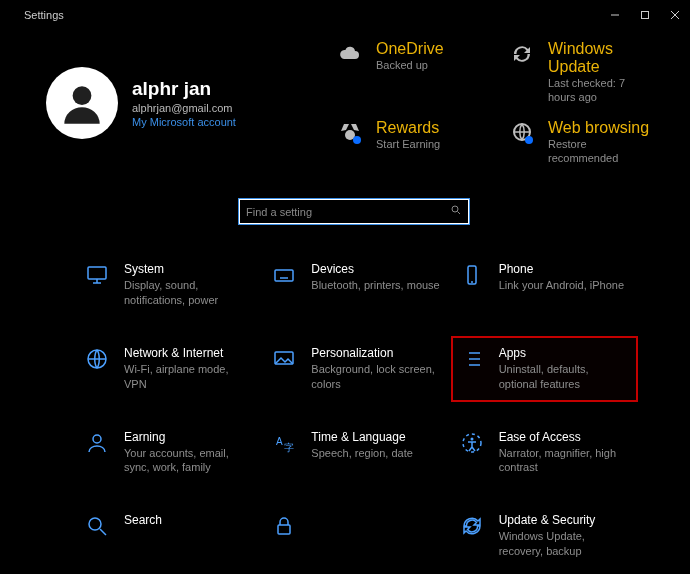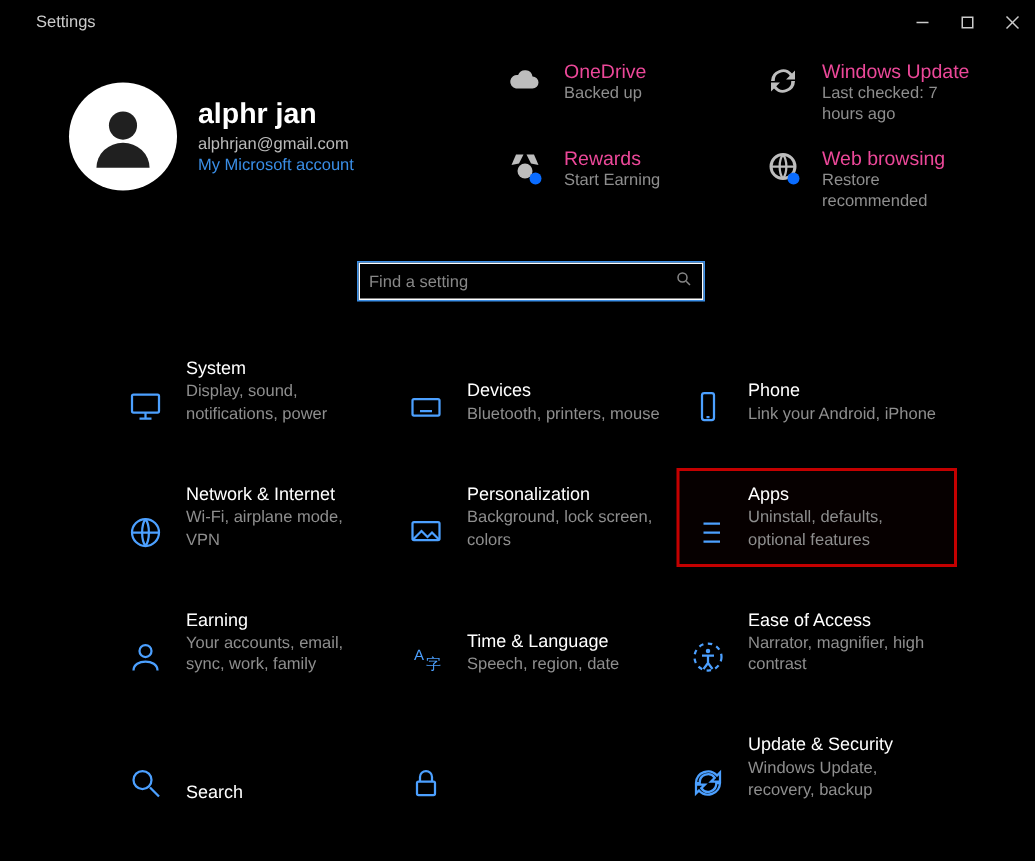--- a/index.html
+++ b/index.html
@@ -68,21 +68,21 @@
     .status-icon {
       width: 28px;
       height: 28px;
       margin-right: 12px;
       flex-shrink: 0;
       display: flex;
       align-items: center;
       justify-content: center;
     }
     .status-icon svg { width: 24px; height: 24px; }
-    .status-title { font-size: 13px; color: #ec4899; }
+    .status-title { font-size: 16px; color: #eab308; }
     .status-sub { font-size: 11px; color: #8e8e8e; line-height: 1.3; }
     .search-row {
       display: flex;
       justify-content: center;
       margin: 14px 0 28px 0;
       padding-left: 18px;
     }
     .search-box {
       width: 230px;
       height: 25px;
@@ -105,21 +105,21 @@
     .search-icon { color: #888; }
     .categories {
       display: grid;
       grid-template-columns: repeat(3, 1fr);
       row-gap: 18px;
       column-gap: 0;
       padding: 0 52px 0 76px;
     }
     .cat {
       display: flex;
-      align-items: flex-end;
+      align-items: flex-start;
       padding: 8px 6px;
       border: 2px solid transparent;
     }
     .cat.highlighted {
       border: 2px solid #c40000;
       background: rgba(120,0,0,0.05);
     }
     .cat-icon {
       width: 26px;
       height: 26px;

